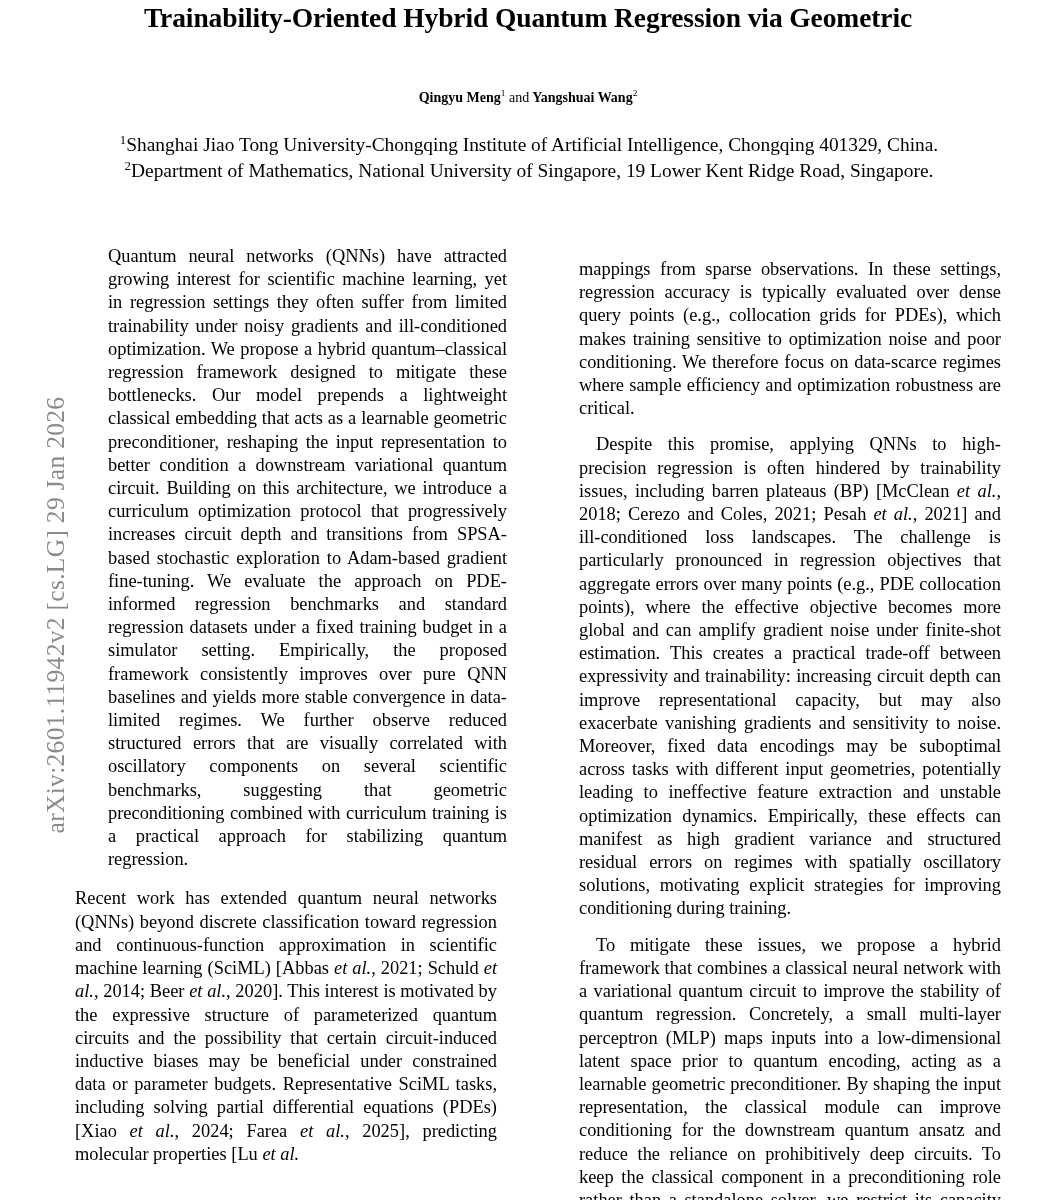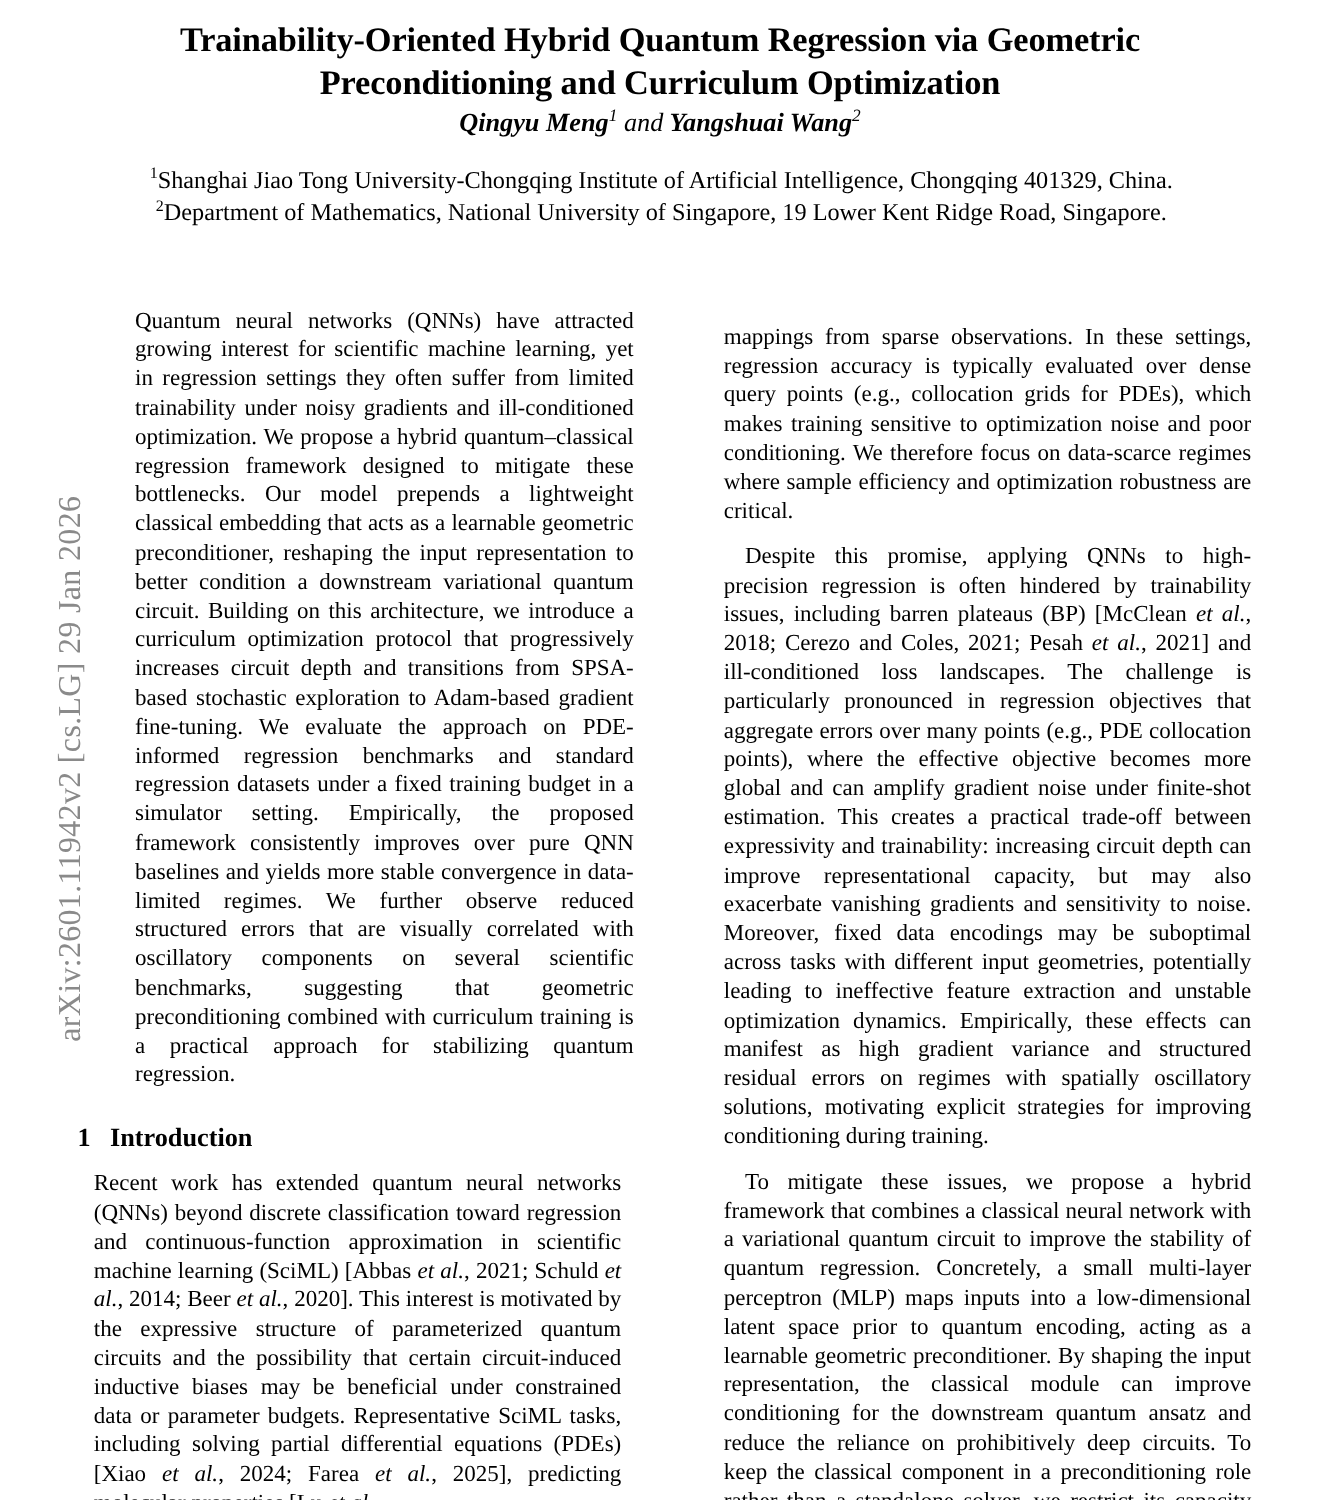--- a/index.html
+++ b/index.html
@@ -40,33 +40,32 @@
     top: 0px;
     width: 860px;
     text-align: center;
   }
   .paper-title {
     font-weight: bold;
     font-size: 27.5px;
     line-height: 33.5px;
     letter-spacing: -0.1px;
     margin: 0;
-    padding-top: 15px;
+    padding-top: 1px;
   }
 
   .authors {
     position: absolute;
     left: 98px;
     top: 85px;
     width: 860px;
     text-align: center;
-    font-size: 21px;
+    font-size: 14px;
     font-weight: bold;
     line-height: 26px;
-    font-style: italic;
   }
   .authors .plain {
     font-weight: normal;
   }
   sup {
     font-size: 0.66em;
     vertical-align: super;
     line-height: 0;
     font-weight: normal;
   }
@@ -137,43 +136,39 @@
 </head>
 <body>
 
 <div class="page">
 
   <div class="arxiv-stamp">arXiv:2601.11942v2  [cs.LG]  29 Jan 2026</div>
 
   <div class="title-block">
     <h1 class="paper-title">
       <span>Trainability-Oriented Hybrid Quantum Regression via Geometric</span><br>
-      <span>Preconditioning and Curriculum Optimization</span>
     </h1>
   </div>
 
   <div class="authors">
     <span><span>Qingyu Meng</span><sup>1</sup></span>
     <span class="plain">and</span>
     <span><span>Yangshuai Wang</span><sup>2</sup></span>
   </div>
 
   <div class="affils">
     <div class="affil-line"><sup>1</sup><span>Shanghai Jiao Tong University-Chongqing Institute of Artificial Intelligence, Chongqing 401329, China.</span></div>
     <div class="affil-line"><sup>2</sup><span>Department of Mathematics, National University of Singapore, 19 Lower Kent Ridge Road, Singapore.</span></div>
   </div>
 
   <div class="col col-left">
     <div class="abstract-body">
       <p>Quantum neural networks (QNNs) have attracted growing interest for scientific machine learning, yet in regression settings they often suffer from limited trainability under noisy gradients and ill-conditioned optimization. We propose a hybrid quantum–classical regression framework designed to mitigate these bottlenecks. Our model prepends a lightweight classical embedding that acts as a learnable geometric preconditioner, reshaping the input representation to better condition a downstream variational quantum circuit. Building on this architecture, we introduce a curriculum optimization protocol that progressively increases circuit depth and transitions from SPSA-based stochastic exploration to Adam-based gradient fine-tuning. We evaluate the approach on PDE-informed regression benchmarks and standard regression datasets under a fixed training budget in a simulator setting. Empirically, the proposed framework consistently improves over pure QNN baselines and yields more stable convergence in data-limited regimes. We further observe reduced structured errors that are visually correlated with oscillatory components on several scientific benchmarks, suggesting that geometric preconditioning combined with curriculum training is a practical approach for stabilizing quantum regression.</p>
     </div>
 
-    <div class="section-head">
-      <span class="num">1</span><span>Introduction</span>
-    </div>
 
     <p class="body"><span>Recent work has extended quantum neural networks (QNNs) beyond discrete classification toward regression and continuous-function approximation in scientific machine learning (SciML) [Abbas </span><span class="it">et al.</span><span>, 2021; Schuld </span><span class="it">et al.</span><span>, 2014; Beer </span><span class="it">et al.</span><span>, 2020]. This interest is motivated by the expressive structure of parameterized quantum circuits and the possibility that certain circuit-induced inductive biases may be beneficial under constrained data or parameter budgets. Representative SciML tasks, including solving partial differential equations (PDEs) [Xiao </span><span class="it">et al.</span><span>, 2024; Farea </span><span class="it">et al.</span><span>, 2025], predicting molecular properties [Lu </span><span class="it">et al.</span></p>
   </div>
 
   <div class="col col-right">
     <p class="body">mappings from sparse observations. In these settings, regression accuracy is typically evaluated over dense query points (e.g., collocation grids for PDEs), which makes training sensitive to optimization noise and poor conditioning. We therefore focus on data-scarce regimes where sample efficiency and optimization robustness are critical.</p>
     <p class="body"><span>Despite this promise, applying QNNs to high-precision regression is often hindered by trainability issues, including barren plateaus (BP) [McClean </span><span class="it">et al.</span><span>, 2018; Cerezo and Coles, 2021; Pesah </span><span class="it">et al.</span><span>, 2021] and ill-conditioned loss landscapes. The challenge is particularly pronounced in regression objectives that aggregate errors over many points (e.g., PDE collocation points), where the effective objective becomes more global and can amplify gradient noise under finite-shot estimation. This creates a practical trade-off between expressivity and trainability: increasing circuit depth can improve representational capacity, but may also exacerbate vanishing gradients and sensitivity to noise. Moreover, fixed data encodings may be suboptimal across tasks with different input geometries, potentially leading to ineffective feature extraction and unstable optimization dynamics. Empirically, these effects can manifest as high gradient variance and structured residual errors on regimes with spatially oscillatory solutions, motivating explicit strategies for improving conditioning during training.</span></p>
     <p class="body">To mitigate these issues, we propose a hybrid framework that combines a classical neural network with a variational quantum circuit to improve the stability of quantum regression. Concretely, a small multi-layer perceptron (MLP) maps inputs into a low-dimensional latent space prior to quantum encoding, acting as a learnable geometric preconditioner. By shaping the input representation, the classical module can improve conditioning for the downstream quantum ansatz and reduce the reliance on prohibitively deep circuits. To keep the classical component in a preconditioning role rather than a standalone solver, we restrict its capacity through a low-dimensional latent bottleneck and a small parameter budget. On the optimization side, we adopt a two-stage curriculum: we begin with SPSA to provide robust exploration under stochastic objectives, and then switch to Adam for gradient-based refinement once training stabilizes. This is paired with layer-wise circuit growth so that model complexity increases gradually with the optimization phase. Overall, our design is guided by a separation-of-roles hypothesis: the classical</p>
   </div>
 

